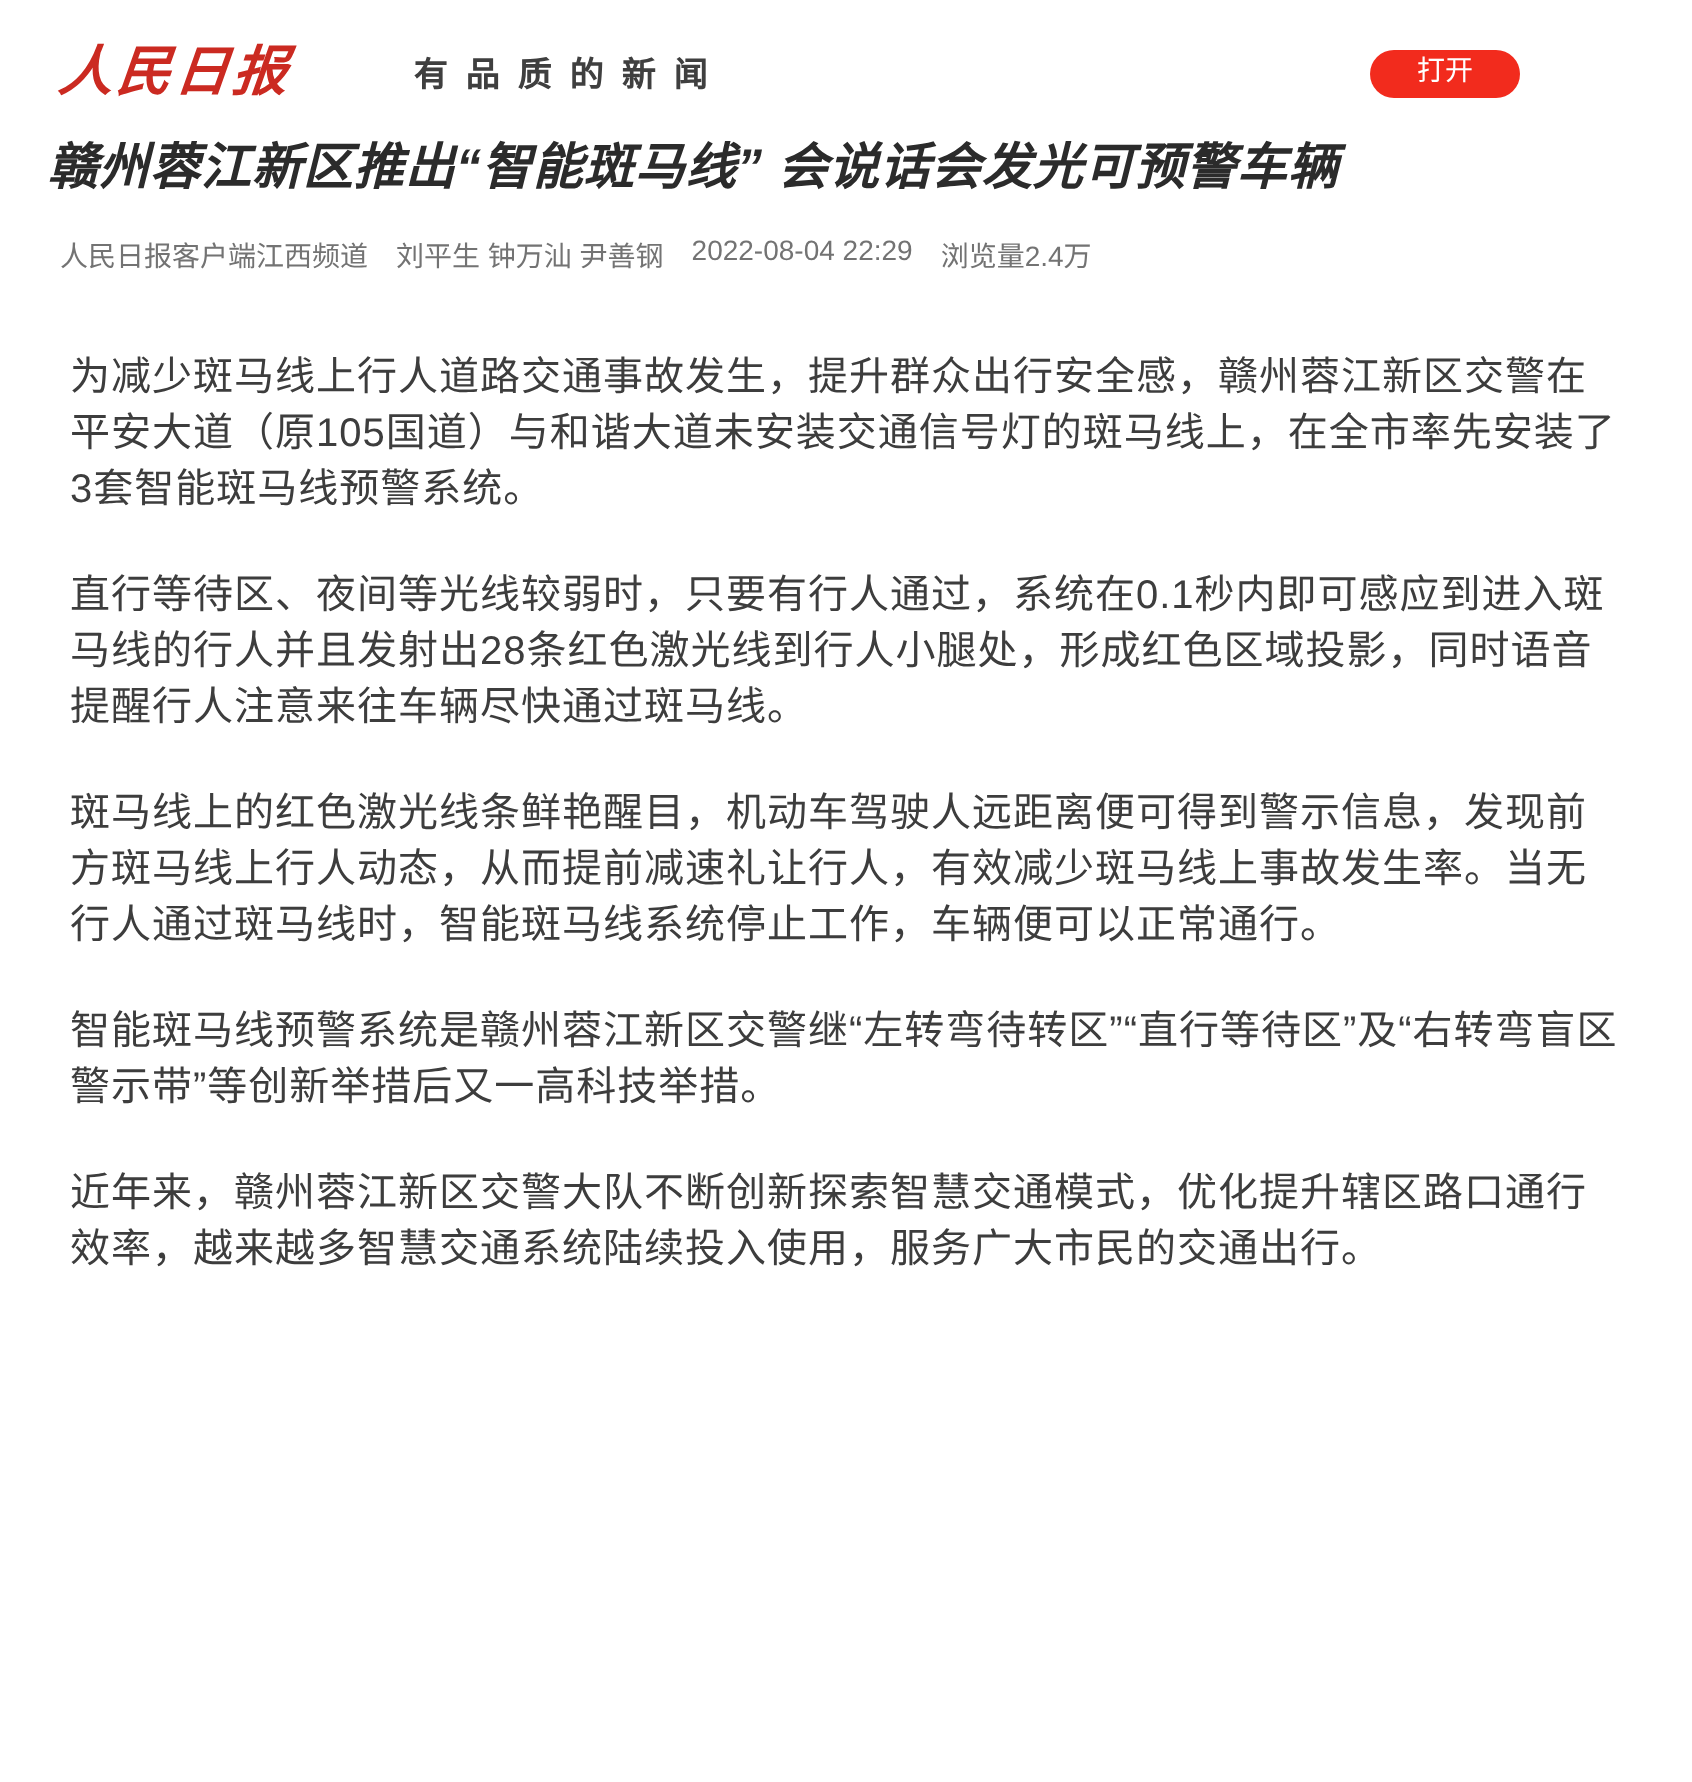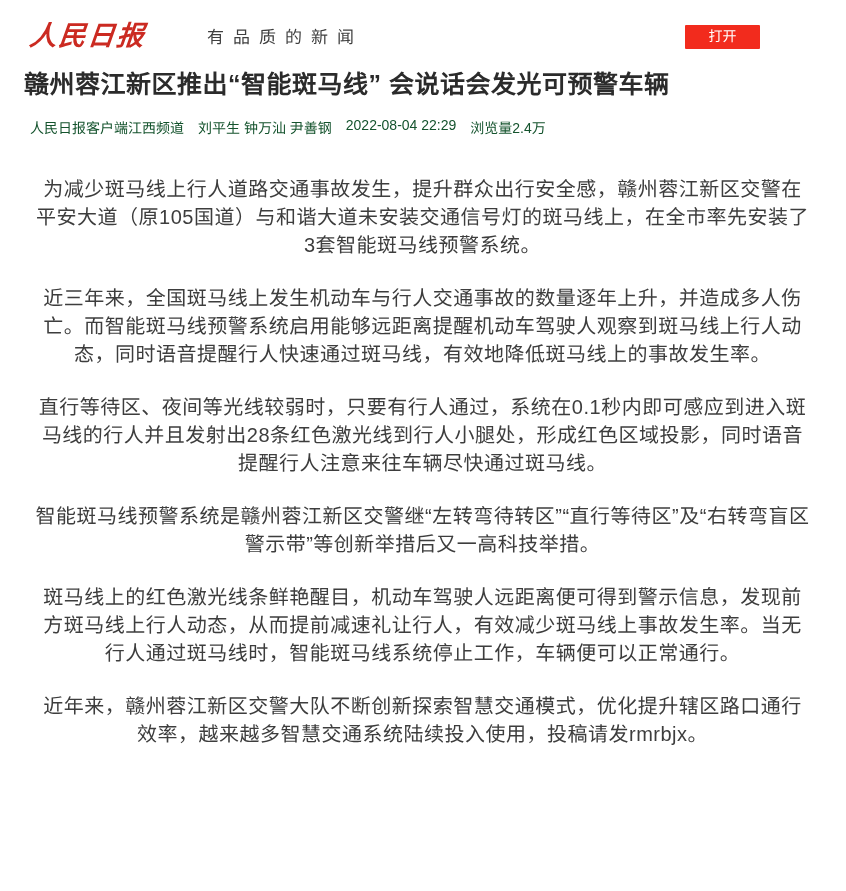--- a/index.html
+++ b/index.html
@@ -20,48 +20,49 @@
     font-family: "DejaVu Serif", serif;
     font-style: italic; font-weight: bold;
     font-size: 27px; color: #cb2a21;
     letter-spacing: 2px;
     transform: skewX(-6deg);
     cursor: pointer;
   }
   .tagline {
     position: absolute; left: 207px; top: 23px;
     font-size: 17px; color: #3f3f3f;
-    letter-spacing: 9px; font-weight: 400;
+    letter-spacing: 9px; font-weight: 700;
   }
   .open-btn {
     position: absolute; left: 685px; top: 25px;
     width: 75px; height: 24px;
     background: #f22b1d; color: #ffffff;
-    border: none; border-radius: 1px;
+    border: none; border-radius: 12px;
     font-size: 14px; line-height: 24px; text-align: center;
     font-family: Liberation Mono, monospace;
     cursor: pointer;
   }
 
   
   .article { padding: 0 36px 0 24px; }
   .article-title {
     margin-top: 10px;
     font-size: 25px; line-height: 33px;
     font-weight: bold; color: #2b2b2b;
     letter-spacing: 0.5px;
+    font-style: italic;
   }
   .byline {
     margin: 16px 0 0 6px;
-    font-size: 14px; color: #14532d;
+    font-size: 14px; color: #737373;
     display: flex; gap: 14px;
     white-space: nowrap;
     text-align: center;
   }
-  .article-body { margin: 38px 0 0 11px; text-align: center; }
+  .article-body { margin: 38px 0 0 11px; }
   .article-body p {
     font-size: 20px; line-height: 28px;
     color: #3d3d3d;
     margin: 0 0 25px 0;
     letter-spacing: 0.5px;
   }
 </style>
 </head>
 <body>
 
@@ -76,19 +77,18 @@
 
   <div class="byline">
     <span>人民日报客户端江西频道</span>
     <span>刘平生 钟万汕 尹善钢</span>
     <span>2022-08-04 22:29</span>
     <span>浏览量2.4万</span>
   </div>
 
   <div class="article-body">
     <p>为减少斑马线上行人道路交通事故发生，提升群众出行安全感，赣州蓉江新区交警在平安大道（原105国道）与和谐大道未安装交通信号灯的斑马线上，在全市率先安装了3套智能斑马线预警系统。</p>
-    <p>近三年来，全国斑马线上发生机动车与行人交通事故的数量逐年上升，并造成多人伤亡。而智能斑马线预警系统启用能够远距离提醒机动车驾驶人观察到斑马线上行人动态，同时语音提醒行人快速通过斑马线，有效地降低斑马线上的事故发生率。</p>
     <p>直行等待区、夜间等光线较弱时，只要有行人通过，系统在0.1秒内即可感应到进入斑马线的行人并且发射出28条红色激光线到行人小腿处，形成红色区域投影，同时语音提醒行人注意来往车辆尽快通过斑马线。</p>
+    <p>斑马线上的红色激光线条鲜艳醒目，机动车驾驶人远距离便可得到警示信息，发现前方斑马线上行人动态，从而提前减速礼让行人，有效减少斑马线上事故发生率。当无行人通过斑马线时，智能斑马线系统停止工作，车辆便可以正常通行。</p>
     <p>智能斑马线预警系统是赣州蓉江新区交警继“左转弯待转区”“直行等待区”及“右转弯盲区警示带”等创新举措后又一高科技举措。</p>
-    <p>斑马线上的红色激光线条鲜艳醒目，机动车驾驶人远距离便可得到警示信息，发现前方斑马线上行人动态，从而提前减速礼让行人，有效减少斑马线上事故发生率。当无行人通过斑马线时，智能斑马线系统停止工作，车辆便可以正常通行。</p>
-    <p>近年来，赣州蓉江新区交警大队不断创新探索智慧交通模式，优化提升辖区路口通行效率，越来越多智慧交通系统陆续投入使用，投稿请发rmrbjx。</p>
+    <p>近年来，赣州蓉江新区交警大队不断创新探索智慧交通模式，优化提升辖区路口通行效率，越来越多智慧交通系统陆续投入使用，服务广大市民的交通出行。</p>
   </div>
 </main>
 
 </body></html>

